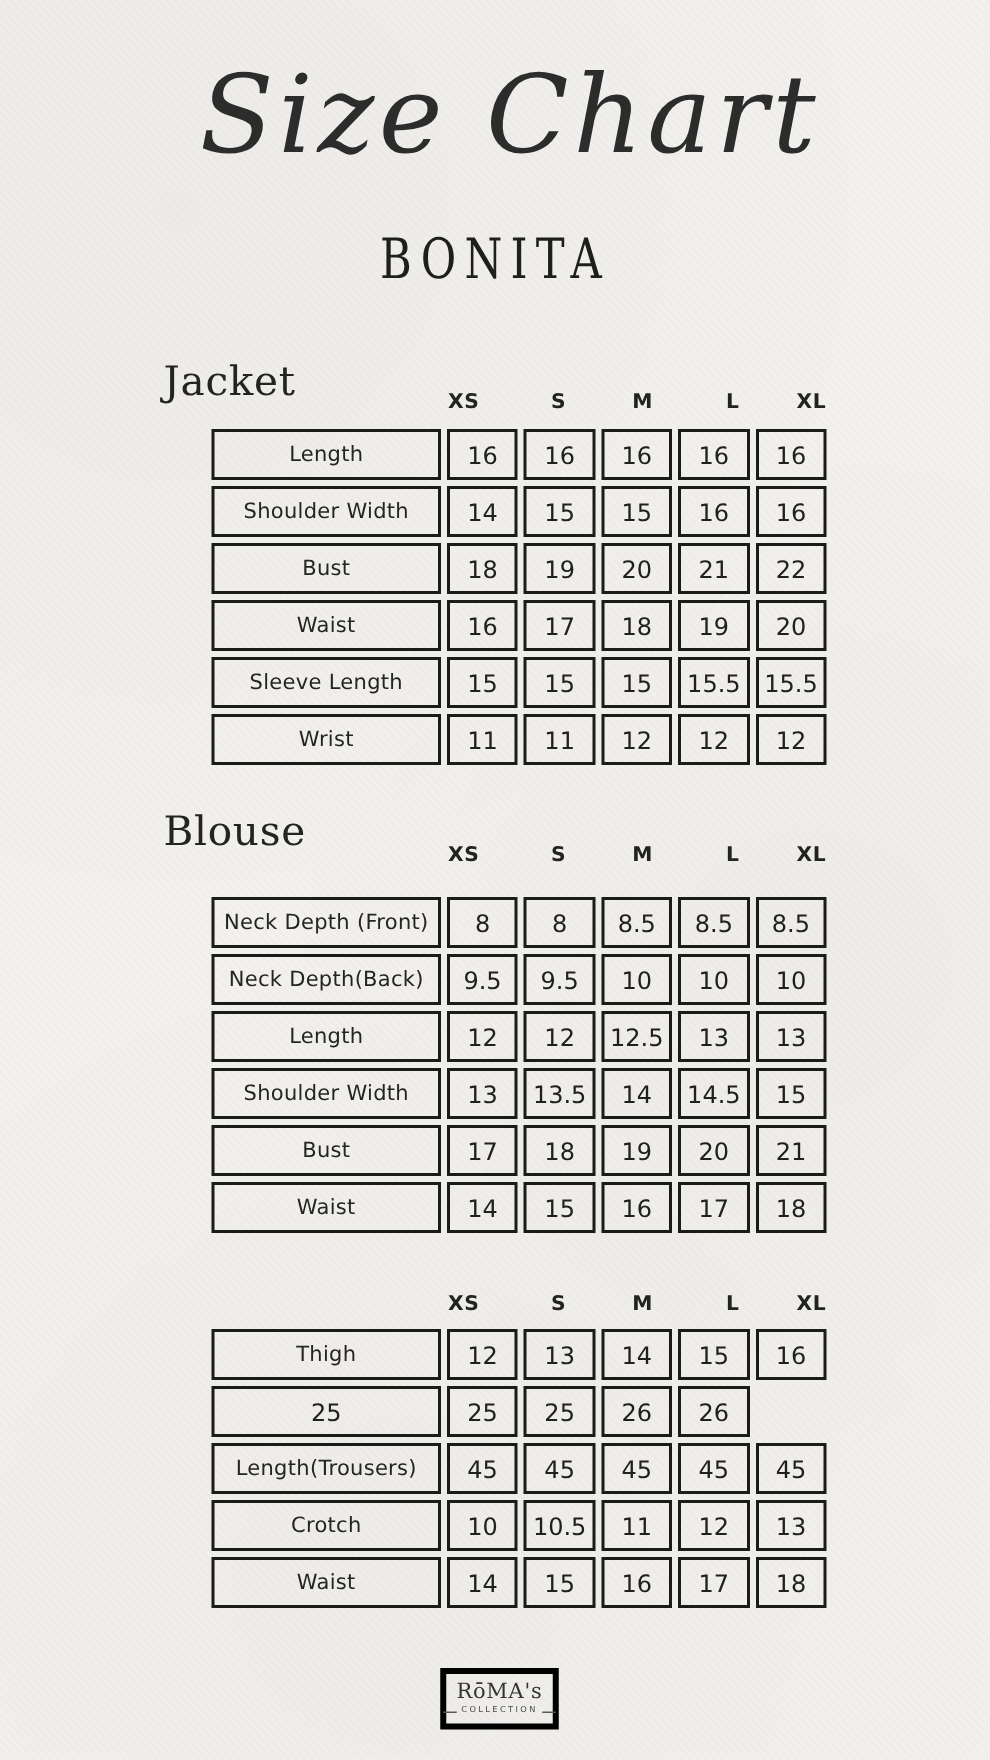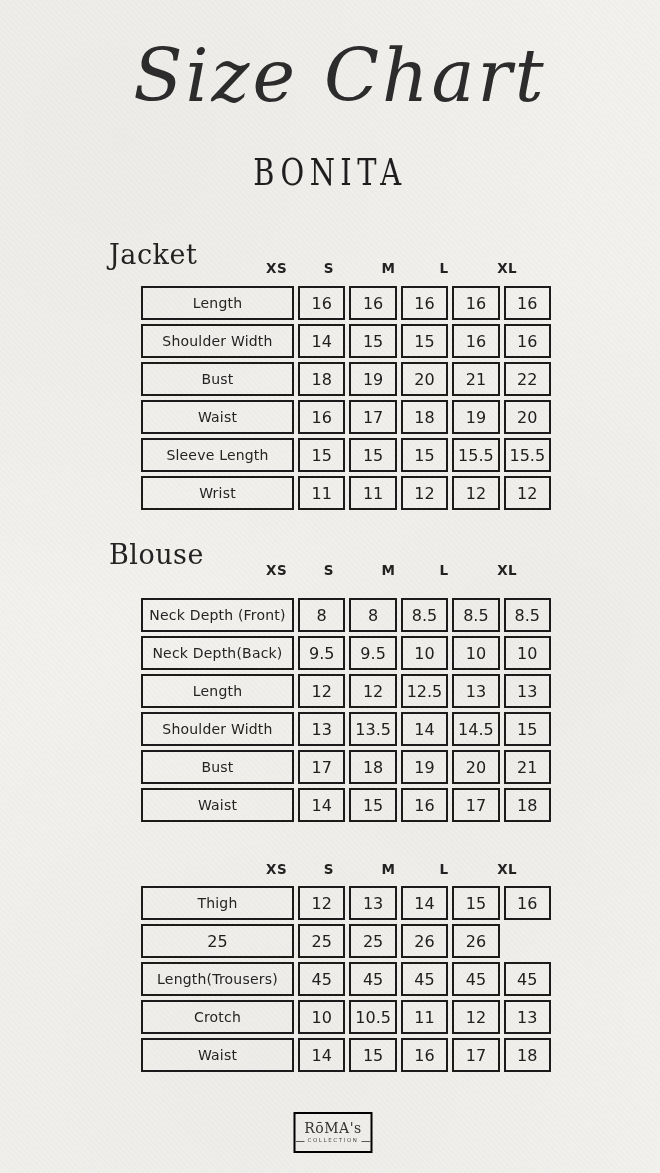--- a/index.html
+++ b/index.html
@@ -59,21 +59,21 @@
     white-space:nowrap;
   }
   .size-header{
     position:absolute; left:0; width:442px;
     display:grid; grid-template-columns:153px repeat(5,1fr); column-gap:4px;
   }
   .sec-0 .size-header{ top:20px; }
   .sec-1 .size-header{ top:22px; }
   .sec-2 .size-header{ top:37px; }
   .size-label{
-    text-align:left;
+    text-align:right;
     font-weight:700; font-size:13.5px; letter-spacing:0.5px;
     color:#222;
   }
   .stable{
     position:absolute; left:0; width:442px;
     display:flex; flex-direction:column; row-gap:4px;padding-left:32px;
   }
   .sec-0 .stable{ top:46px; }
   .sec-1 .stable{ top:58px; }
   .sec-2 .stable{ top:62px; }
@@ -85,21 +85,21 @@
     background:transparent;
   }
   .label-cell{ font-size:14px; letter-spacing:0.2px; color:#242424; }
   .value-cell{ font-size:16px; color:#202020; }
 
   
   .logo-box{
     position:absolute; top:1112px; left:50%;
     transform:translateX(-50%) translateX(3px);
     width:79px; height:41px;
-    border:2px solid #000000;
+    border:4px solid #000000;
     display:flex; flex-direction:column; align-items:center; justify-content:center;
     background:transparent;
   }
   .logo-brand{
     font-family:"DejaVu Serif", serif;
     font-size:14px; line-height:1; letter-spacing:0.5px; color:#333;
   }
   .logo-sub-row{ display:flex; align-items:center; gap:3px; margin-top:3px; }
   .dash{ width:9px; height:1px; background:#585858; }
   .logo-sub{ font-size:5.5px; line-height:1; letter-spacing:1.6px; color:#4a4a4a; }

